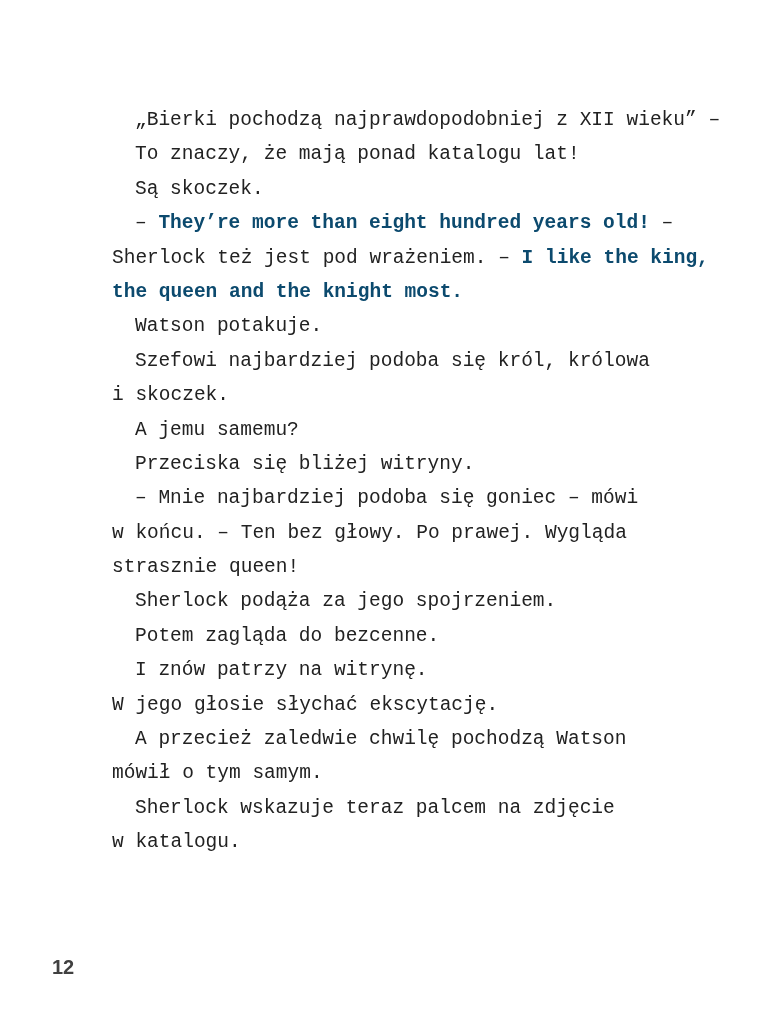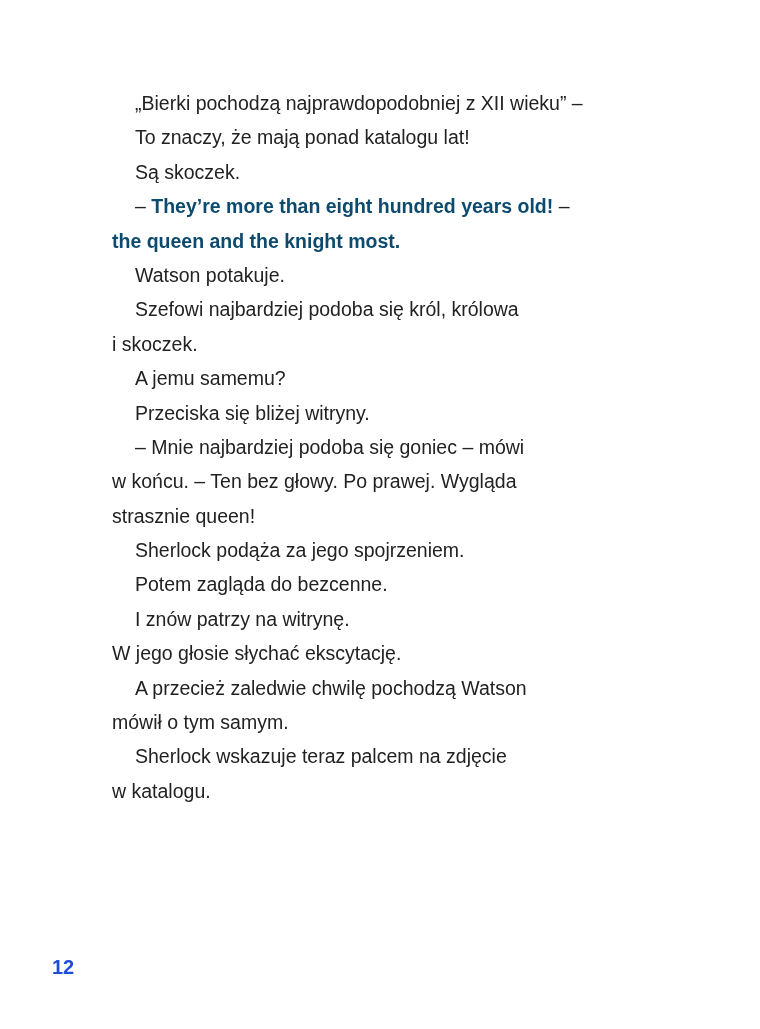--- a/index.html
+++ b/index.html
@@ -1,37 +1,38 @@
 <!DOCTYPE html>
 <html><head>
 <meta charset="utf-8">
 <style>
   html, body { margin: 0; padding: 0; }
   body {
     width: 760px; height: 1029px; background: #ffffff; position: relative; overflow: hidden;
     font-family: "Liberation Sans", sans-serif; color: #222222;
   }
-  .page-text { position: absolute; left: 112px; top: 86px; width: 530px; }
+  .page-text { position: absolute; left: 112px; top: 103px; width: 530px; font-family: Liberation Mono, monospace; }
   .line {
     font-size: 19.5px; line-height: 34.4px; height: 34.4px; white-space: nowrap;
   }
   .line.indent { padding-left: 23px; }
   .g { color: #0c4a6e; font-weight: bold; }
   .page-number {
-    position: absolute; left: 52px; top: 956px; font-size: 20px; font-weight: bold; color: #1d4ed8;
+    position: absolute; left: 52px; top: 956px; font-size: 20px; font-weight: bold; color: #404040;
   }
 </style>
 </head>
 <body>
 
 <div class="page-text">
   <div class="line indent"><span>„Bierki pochodzą najprawdopodobniej z XII wieku” –</span></div>
   <div class="line indent"><span>To znaczy, że mają ponad katalogu lat!</span></div>
   <div class="line indent"><span>Są skoczek.</span></div>
   <div class="line indent"><span>– </span><span class="g">They’re more than eight hundred years old!</span><span> –</span></div>
+  <div class="line"><span>Sherlock też jest pod wrażeniem. – </span><span class="g">I like the king,</span></div>
   <div class="line"><span class="g">the queen and the knight most.</span></div>
   <div class="line indent"><span>Watson potakuje.</span></div>
   <div class="line indent"><span>Szefowi najbardziej podoba się król, królowa</span></div>
   <div class="line"><span>i skoczek.</span></div>
   <div class="line indent"><span>A jemu samemu?</span></div>
   <div class="line indent"><span>Przeciska się bliżej witryny.</span></div>
   <div class="line indent"><span>– Mnie najbardziej podoba się goniec – mówi</span></div>
   <div class="line"><span>w końcu. – Ten bez głowy. Po prawej. Wygląda</span></div>
   <div class="line"><span>strasznie queen!</span></div>
   <div class="line indent"><span>Sherlock podąża za jego spojrzeniem.</span></div>

